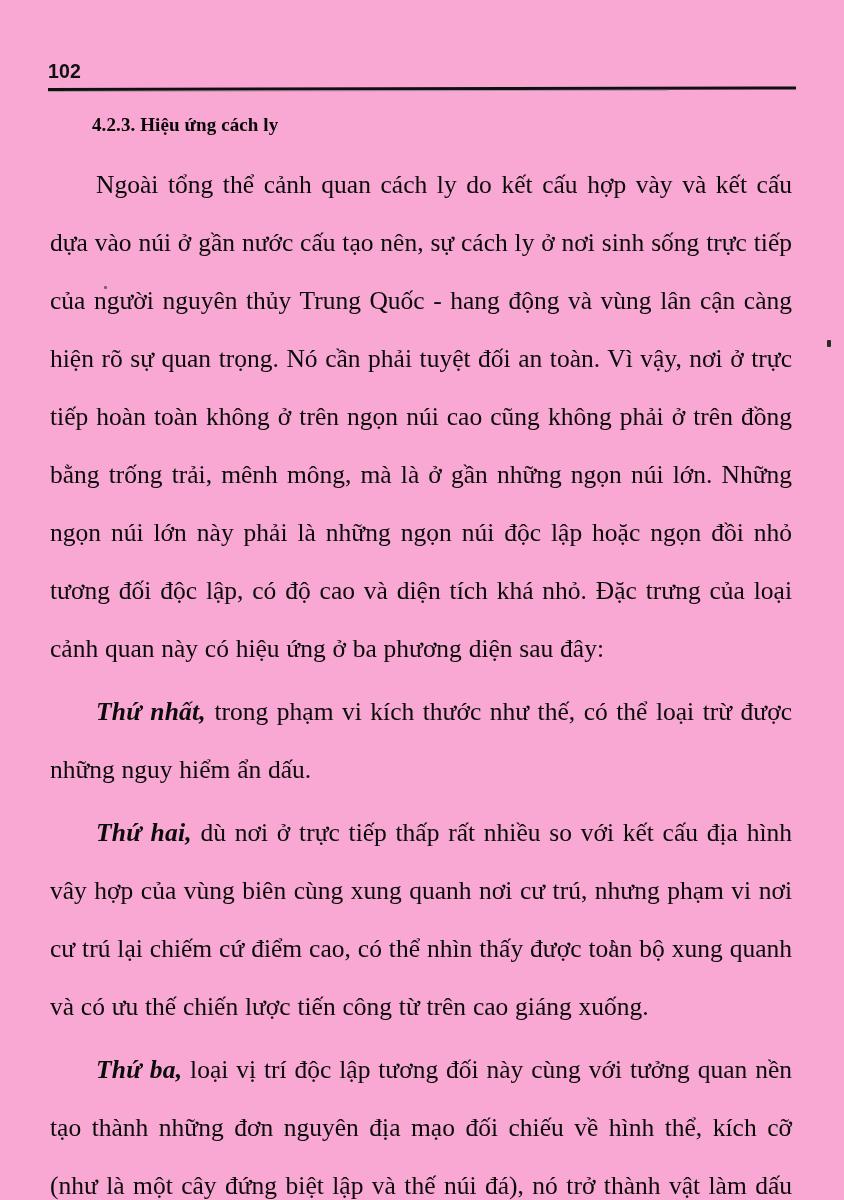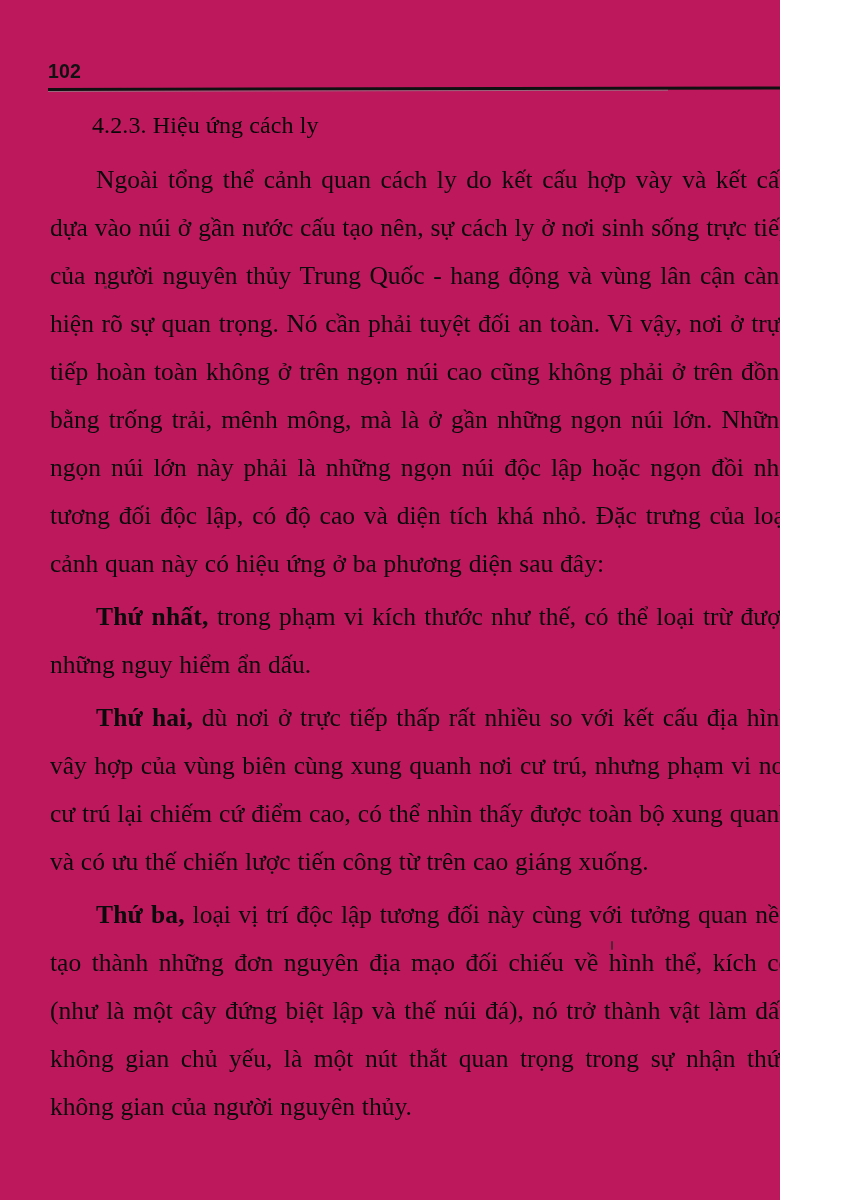--- a/index.html
+++ b/index.html
@@ -2,23 +2,23 @@
 <html><head>
 <meta charset="utf-8">
 <style>
   html, body {
     margin: 0;
     padding: 0;
     background: #ffffff;
   }
   .page {
     position: relative;
-    width: 780px;
+    width: 844px;
     height: 1200px;
-    background: #be185d;
+    background: #f9a8d4;
     overflow: hidden;
     font-family: "Liberation Serif", "DejaVu Serif", serif;
     color: #080808;
   }
 
   
   .header {
     position: absolute;
     left: 48px;
     top: 60px;
@@ -64,45 +64,46 @@
     position: absolute;
     left: 50px;
     top: 100px;
     width: 742px;
   }
 
   h2.section {
     margin: 0;
     padding: 0 0 0 42px;
     font-family: "Liberation Serif", "DejaVu Serif", serif;
-    font-weight: normal;
-    font-size: 24px;
+    font-weight: bold;
+    font-size: 19px;
     line-height: 34px;
     letter-spacing: 0.1px;
     color: #070707;
   }
   h2.section.first { margin-top: 8px; }
 
   p.para {
     margin: 0;
     font-size: 25.5px;
-    line-height: 48px;
+    line-height: 58px;
     text-align: justify;
     text-justify: inter-word;
     text-indent: 46px;
     word-spacing: 0.4px;
     color: #0b0b0b;
   }
   p.para:last-child { margin-bottom: 0; }
 
   .gap-after-head { height: 14px; }
   .gap-para { height: 5px; }
 
   .lead {
     font-weight: bold;
+    font-style: italic;
     letter-spacing: 0.2px;
   }
 
   
   .speck {
     position: absolute;
     background: #2a2a2a;
     border-radius: 1px;
   }
   .speck-right { left: 827px; top: 340px; width: 4px; height: 7px; }

